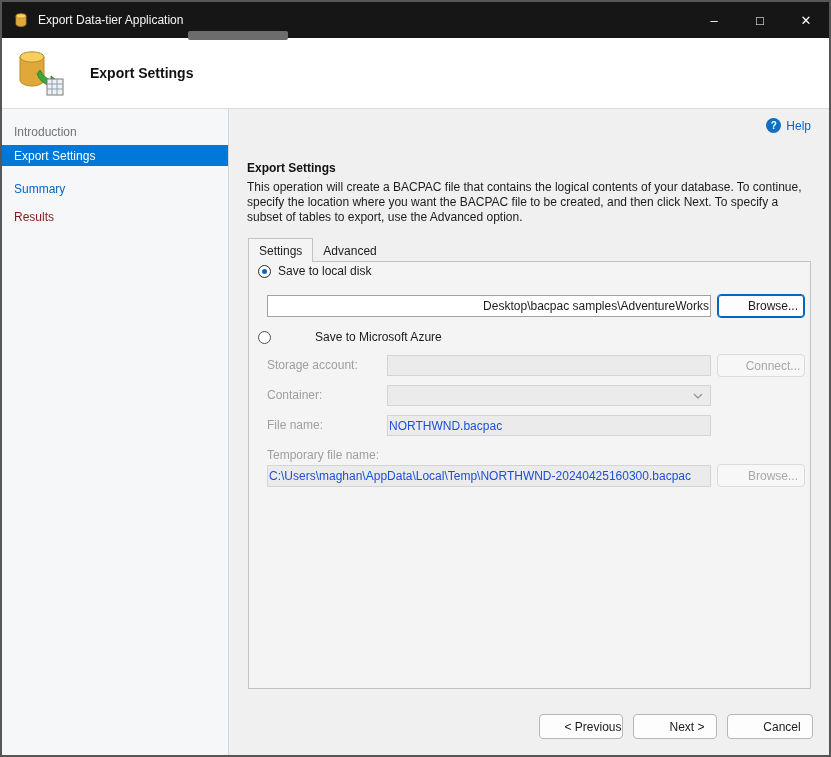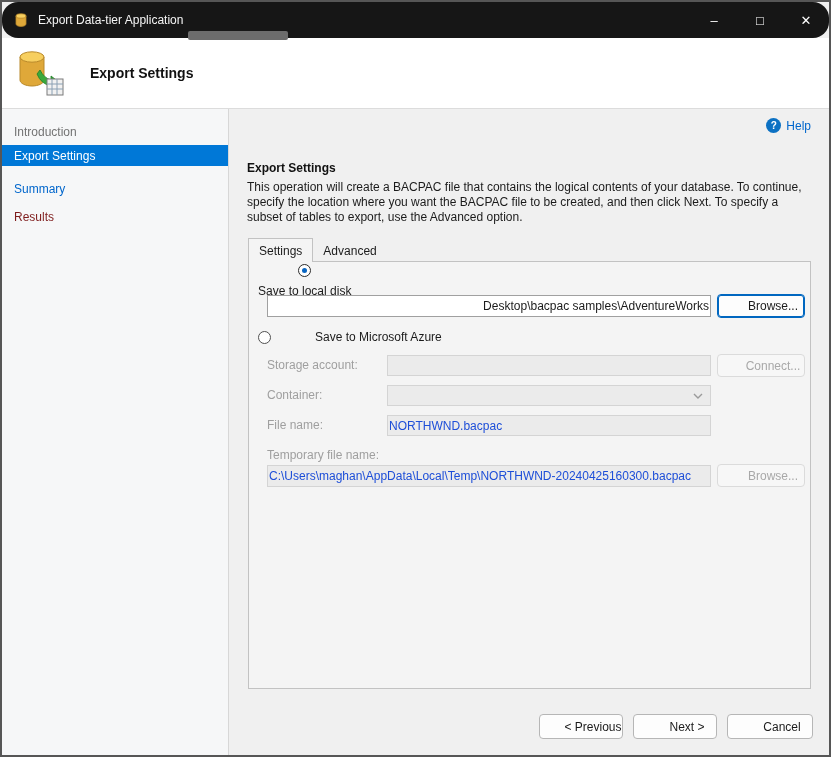--- a/index.html
+++ b/index.html
@@ -3,21 +3,21 @@
 <meta charset="utf-8">
 <style>
   html,body{margin:0;padding:0;background:#c9c9c9;}
   *{cursor:default;}
   .window{
     position:relative;width:831px;height:757px;box-sizing:border-box;
     background:#f0f0f0;border:2px solid #565656;overflow:hidden;
     font-family:"Liberation Sans",sans-serif;font-size:12px;color:#1b1b1b;
   }
   
-  .titlebar{position:absolute;left:0;top:0;right:0;height:36px;background:#161616;display:flex;align-items:center;color:#fff;border-radius:16px;}
+  .titlebar{position:absolute;left:0;top:0;right:0;height:36px;background:#161616;display:flex;align-items:center;color:#fff;}
   .app-icon{width:16px;height:16px;margin:0 9px 0 11px;flex:0 0 auto;}
   .title-text{font-size:12px;color:#f5f5f5;}
   .win-controls{margin-left:auto;display:flex;height:100%;}
   .win-btn{width:46px;height:100%;display:flex;align-items:center;justify-content:center;font-size:13px;color:#fff;}
   .titlebar-artifact{position:absolute;left:186px;top:29px;width:100px;height:9px;background:#6c6c6c;border-radius:2px;z-index:6;}
   
   .header{position:absolute;left:0;top:36px;right:0;height:70px;background:#ffffff;border-bottom:1px solid #dcdcdc;display:flex;align-items:center;}
   .header-icon{margin-left:14px;width:50px;height:50px;flex:0 0 auto;}
   .header-title{margin-left:24px;font-size:14px;font-weight:bold;color:#111;}
   
@@ -37,21 +37,21 @@
   .tabs{position:absolute;left:19px;top:129px;display:flex;align-items:flex-end;z-index:2;}
   .tab{padding:4px 10px;}
   .tab.active{background:#f4f4f4;border:1px solid #c2c2c2;border-bottom:none;height:24px;box-sizing:border-box;padding-top:5px;}
   .tab.inactive{margin-bottom:1px;padding:3px 10px;color:#1b1b1b;}
   .panel{position:absolute;left:19px;top:152px;width:563px;height:428px;background:#f4f4f4;border:1px solid #c2c2c2;box-sizing:border-box;}
   
   .radio-row{position:absolute;display:flex;align-items:center;gap:7px;}
   .radio{width:13px;height:13px;border-radius:50%;background:#fff;border:1px solid #505050;box-sizing:border-box;position:relative;flex:0 0 auto;}
   .radio.checked{border-color:#2b2b2b;}
   .radio.checked::after{content:"";position:absolute;left:3px;top:3px;width:5px;height:5px;border-radius:50%;background:#0a66c2;}
-  .row1{left:9px;top:2px;flex-direction:column;}
+  .row1{left:9px;top:2px;}
   .row2{left:9px;top:68px;gap:44px;}
   .field{box-sizing:border-box;border:1px solid #a0a0a0;background:#fff;font:12px "Liberation Sans",sans-serif;padding:0 1px;color:#1b1b1b;position:absolute;}
   .field.disabled{background:#ebebeb;border-color:#d4d4d4;color:#1d4ed8;}
   .path-input{left:18px;top:33px;width:444px;height:22px;text-align:right;}
   .storage-field{left:138px;top:93px;width:324px;height:21px;}
   .filename-field{left:138px;top:153px;width:324px;height:21px;}
   .temp-field{left:18px;top:203px;width:444px;height:22px;}
   .combo{position:absolute;left:138px;top:123px;width:324px;height:21px;background:#ebebeb;border:1px solid #d4d4d4;box-sizing:border-box;display:flex;align-items:center;justify-content:flex-end;padding-right:7px;}
   .dis-label{position:absolute;left:18px;color:#9f9f9f;}
   .lbl-storage{top:96px;}

